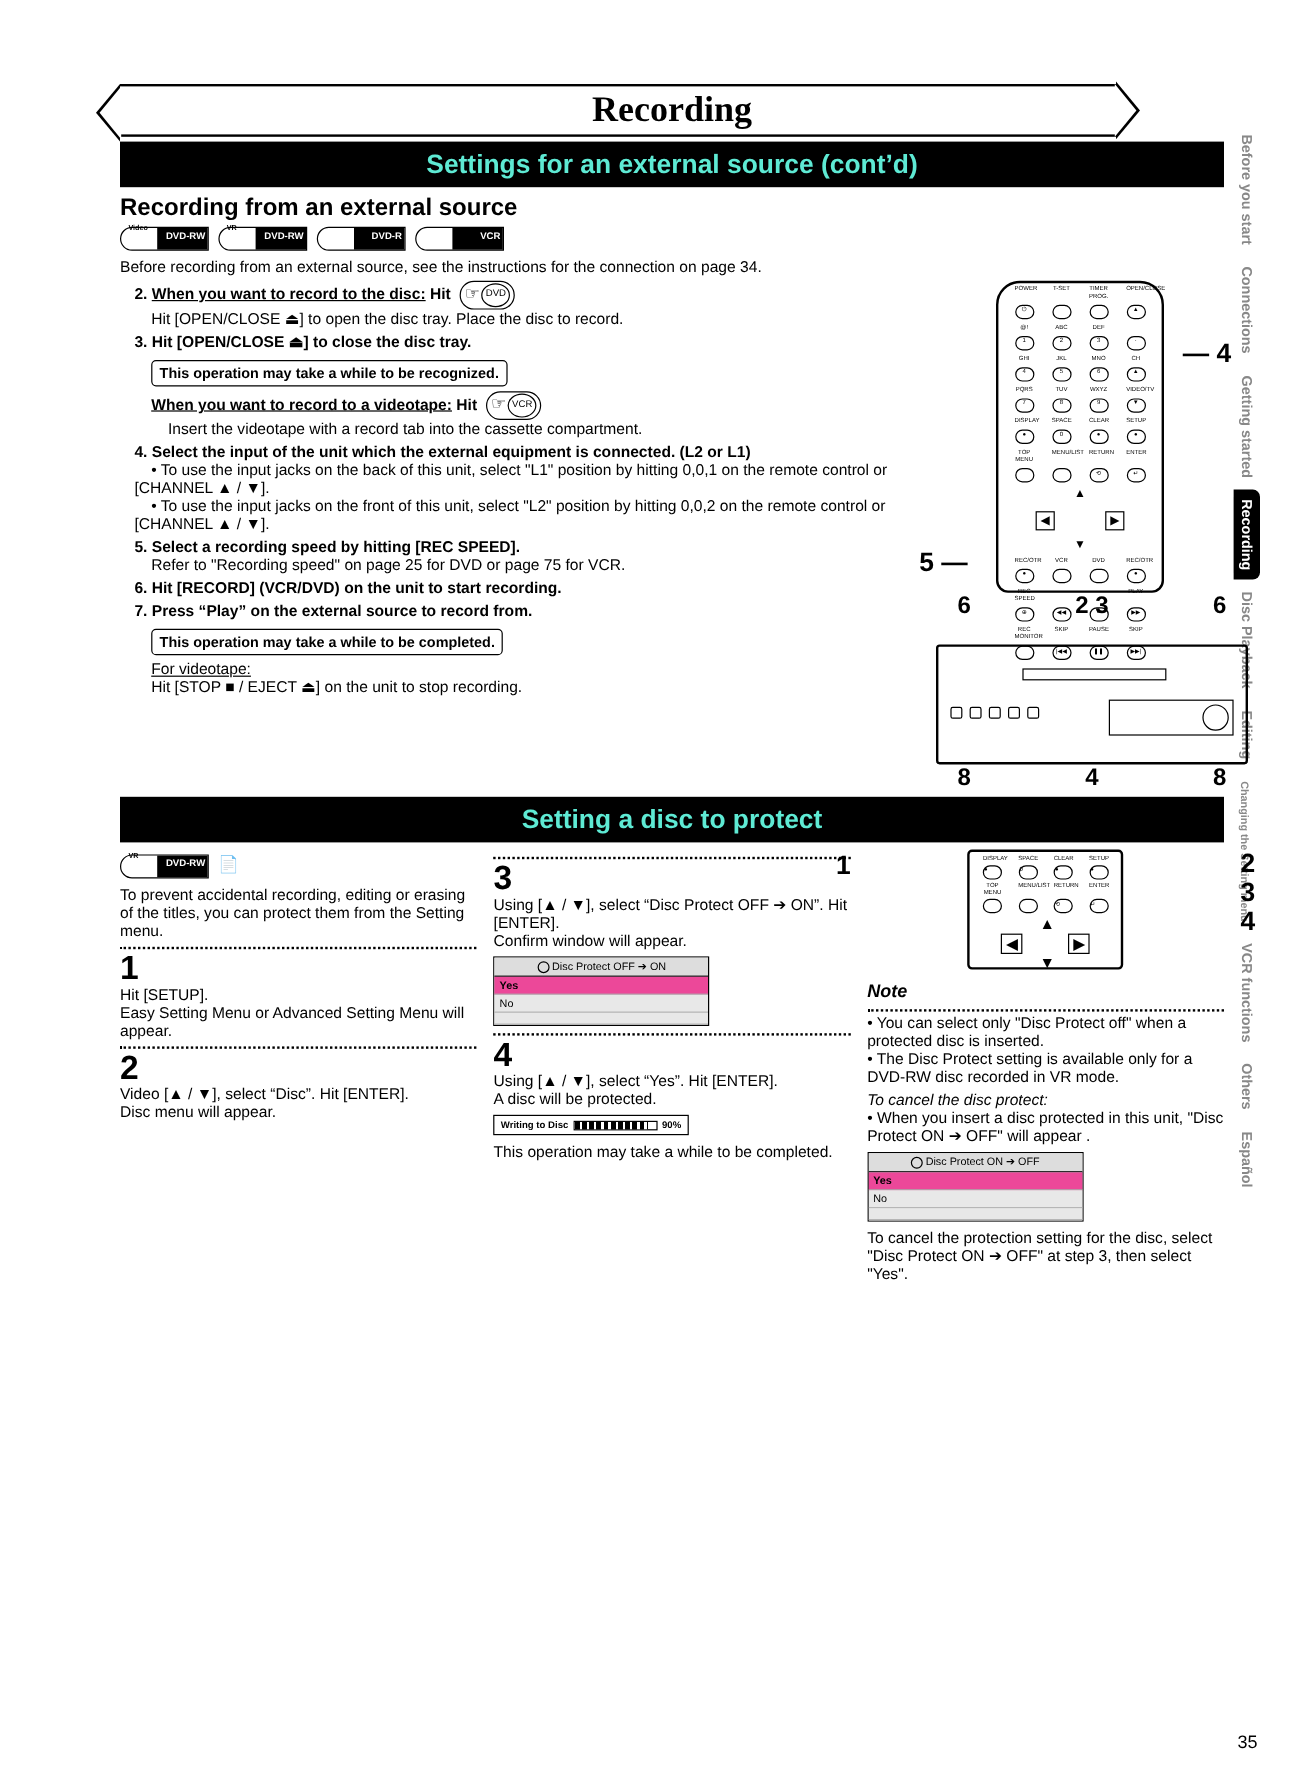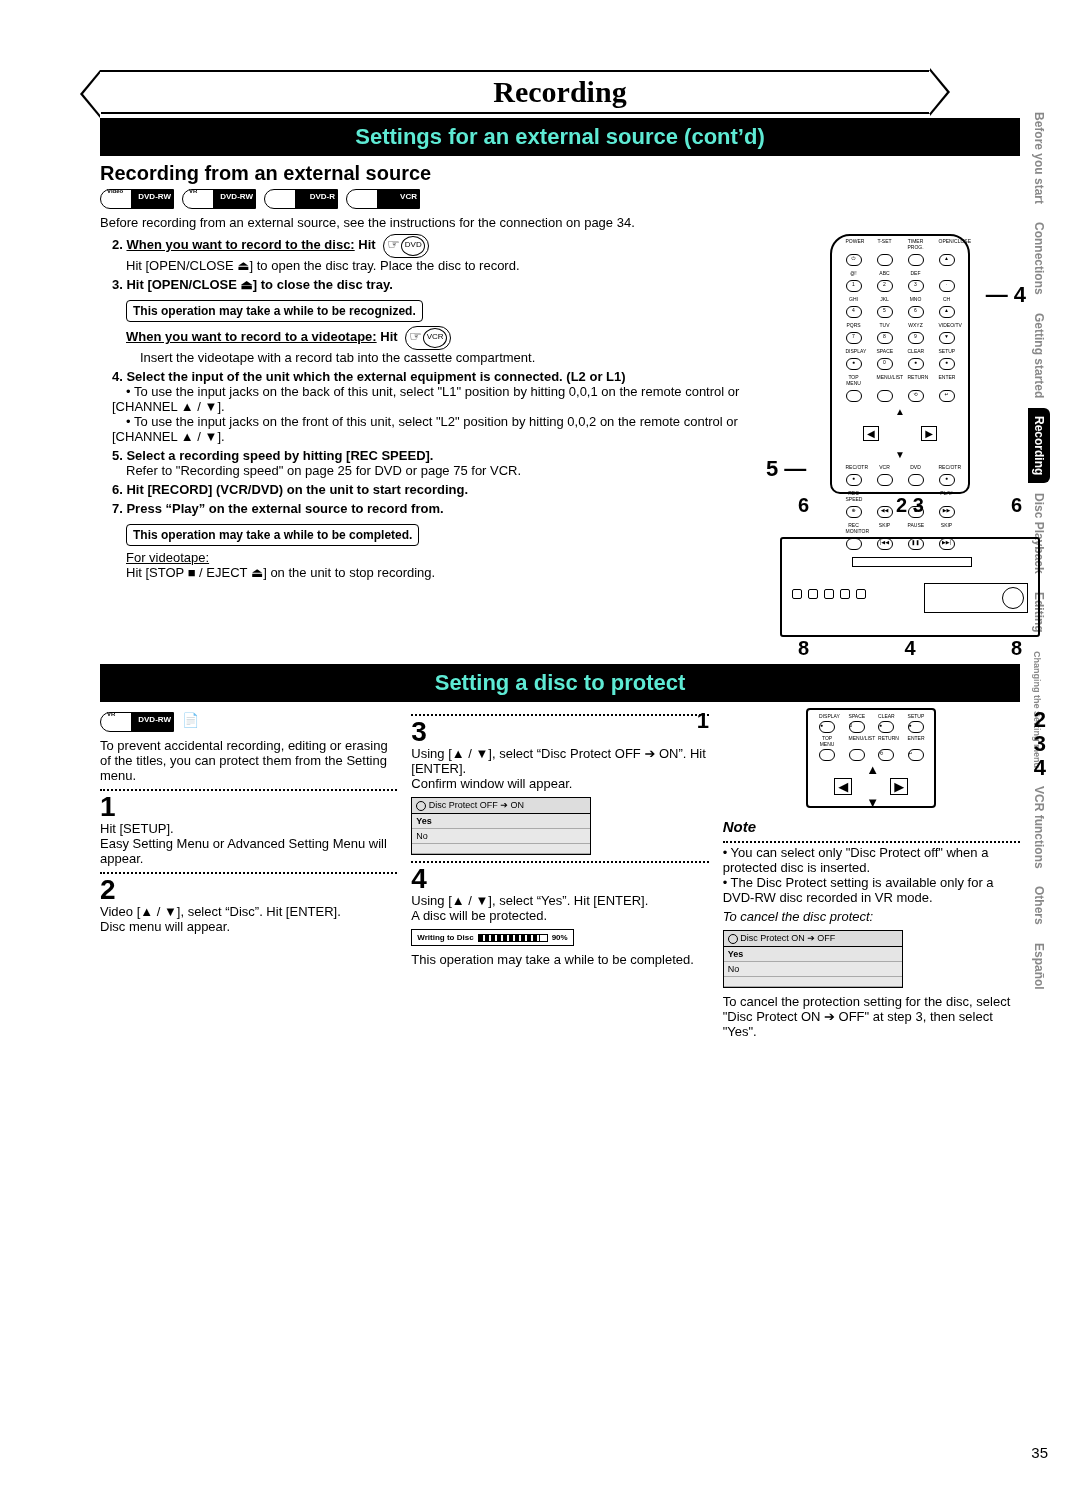--- a/index.html
+++ b/index.html
@@ -76,23 +76,23 @@
   .unit-callouts { position: relative; width: 260px; margin-left: auto; }
   .unit-callouts .top-row, .unit-callouts .bot-row { display: flex; justify-content: space-between; font-size: 20px; font-weight: bold; padding: 0 18px; }
 
   
   .big-num { font-size: 28px; font-weight: bold; line-height: 1; margin-top: 2px; }
   .dots { border: none; border-top: 2px dotted #000; margin: 6px 0 2px 0; }
   .proc-bold { font-weight: normal; font-size: 13px; }
   .proc-reg { font-size: 13px; }
 
   .osd { border: 1.5px solid #000; width: 180px; margin: 6px 0; font-size: 9px; }
-  .osd .osd-title { background: #ddd; padding: 2px 4px; border-bottom: 1px solid #000; }
+  .osd .osd-title { background: #ddd; padding: 2px 4px; border-bottom: 1px solid #000; text-align: center; }
   .osd .osd-row { padding: 2px 4px; border-bottom: 1px solid #aaa; background: #e8e8e8; }
-  .osd .osd-row.sel { background: #e5e5e5; font-weight: bold; }
+  .osd .osd-row.sel { background: #ec4899; font-weight: bold; }
 
   .prog { display: inline-block; border: 1.5px solid #000; font-size: 8px; padding: 3px 5px; margin: 6px 0; }
   .prog .bar { display: inline-block; width: 70px; height: 8px; border: 1px solid #000; position: relative; vertical-align: middle; margin: 0 4px; }
   .prog .bar-fill { position: absolute; left: 0; top: 0; bottom: 0; width: 90%; background: repeating-linear-gradient(90deg,#000 0 4px,#fff 4px 6px); }
 
   .note-head { font-style: italic; font-weight: bold; font-size: 15px; }
   .page-num { position: absolute; right: 32px; bottom: 26px; font-size: 15px; }
 
   
   .remote-sm { width: 130px; height: 100px; border: 2px solid #000; border-radius: 4px; margin: 0 auto; background: #fff; position: relative; padding-top: 2px; }
@@ -398,20 +398,21 @@
           <div>2</div>
           <div>3</div>
           <div>4</div>
         </div>
       </div>
       <div class="note-head">Note</div>
       <hr class="dots">
       <div class="proc-reg">• You can select only "Disc Protect off" when a protected disc is inserted.</div>
       <div class="proc-reg">• The Disc Protect setting is available only for a DVD-RW disc recorded in VR mode.</div>
       <div class="proc-bold" style="font-style:italic;margin-top:4px;">To cancel the disc protect:</div>
+      <div class="proc-reg">• When you insert a disc protected in this unit, "Disc Protect ON ➔ OFF" will appear .</div>
       <div class="osd">
         <div class="osd-title"><span class="icon-disc"></span> <span>Disc Protect ON ➔ OFF</span></div>
         <div class="osd-row sel">Yes</div>
         <div class="osd-row">No</div>
         <div class="osd-row" style="height:10px;"></div>
       </div>
       <div class="proc-reg">To cancel the protection setting for the disc, select "Disc Protect ON ➔ OFF" at step 3, then select "Yes".</div>
     </div>
   </div>
 

